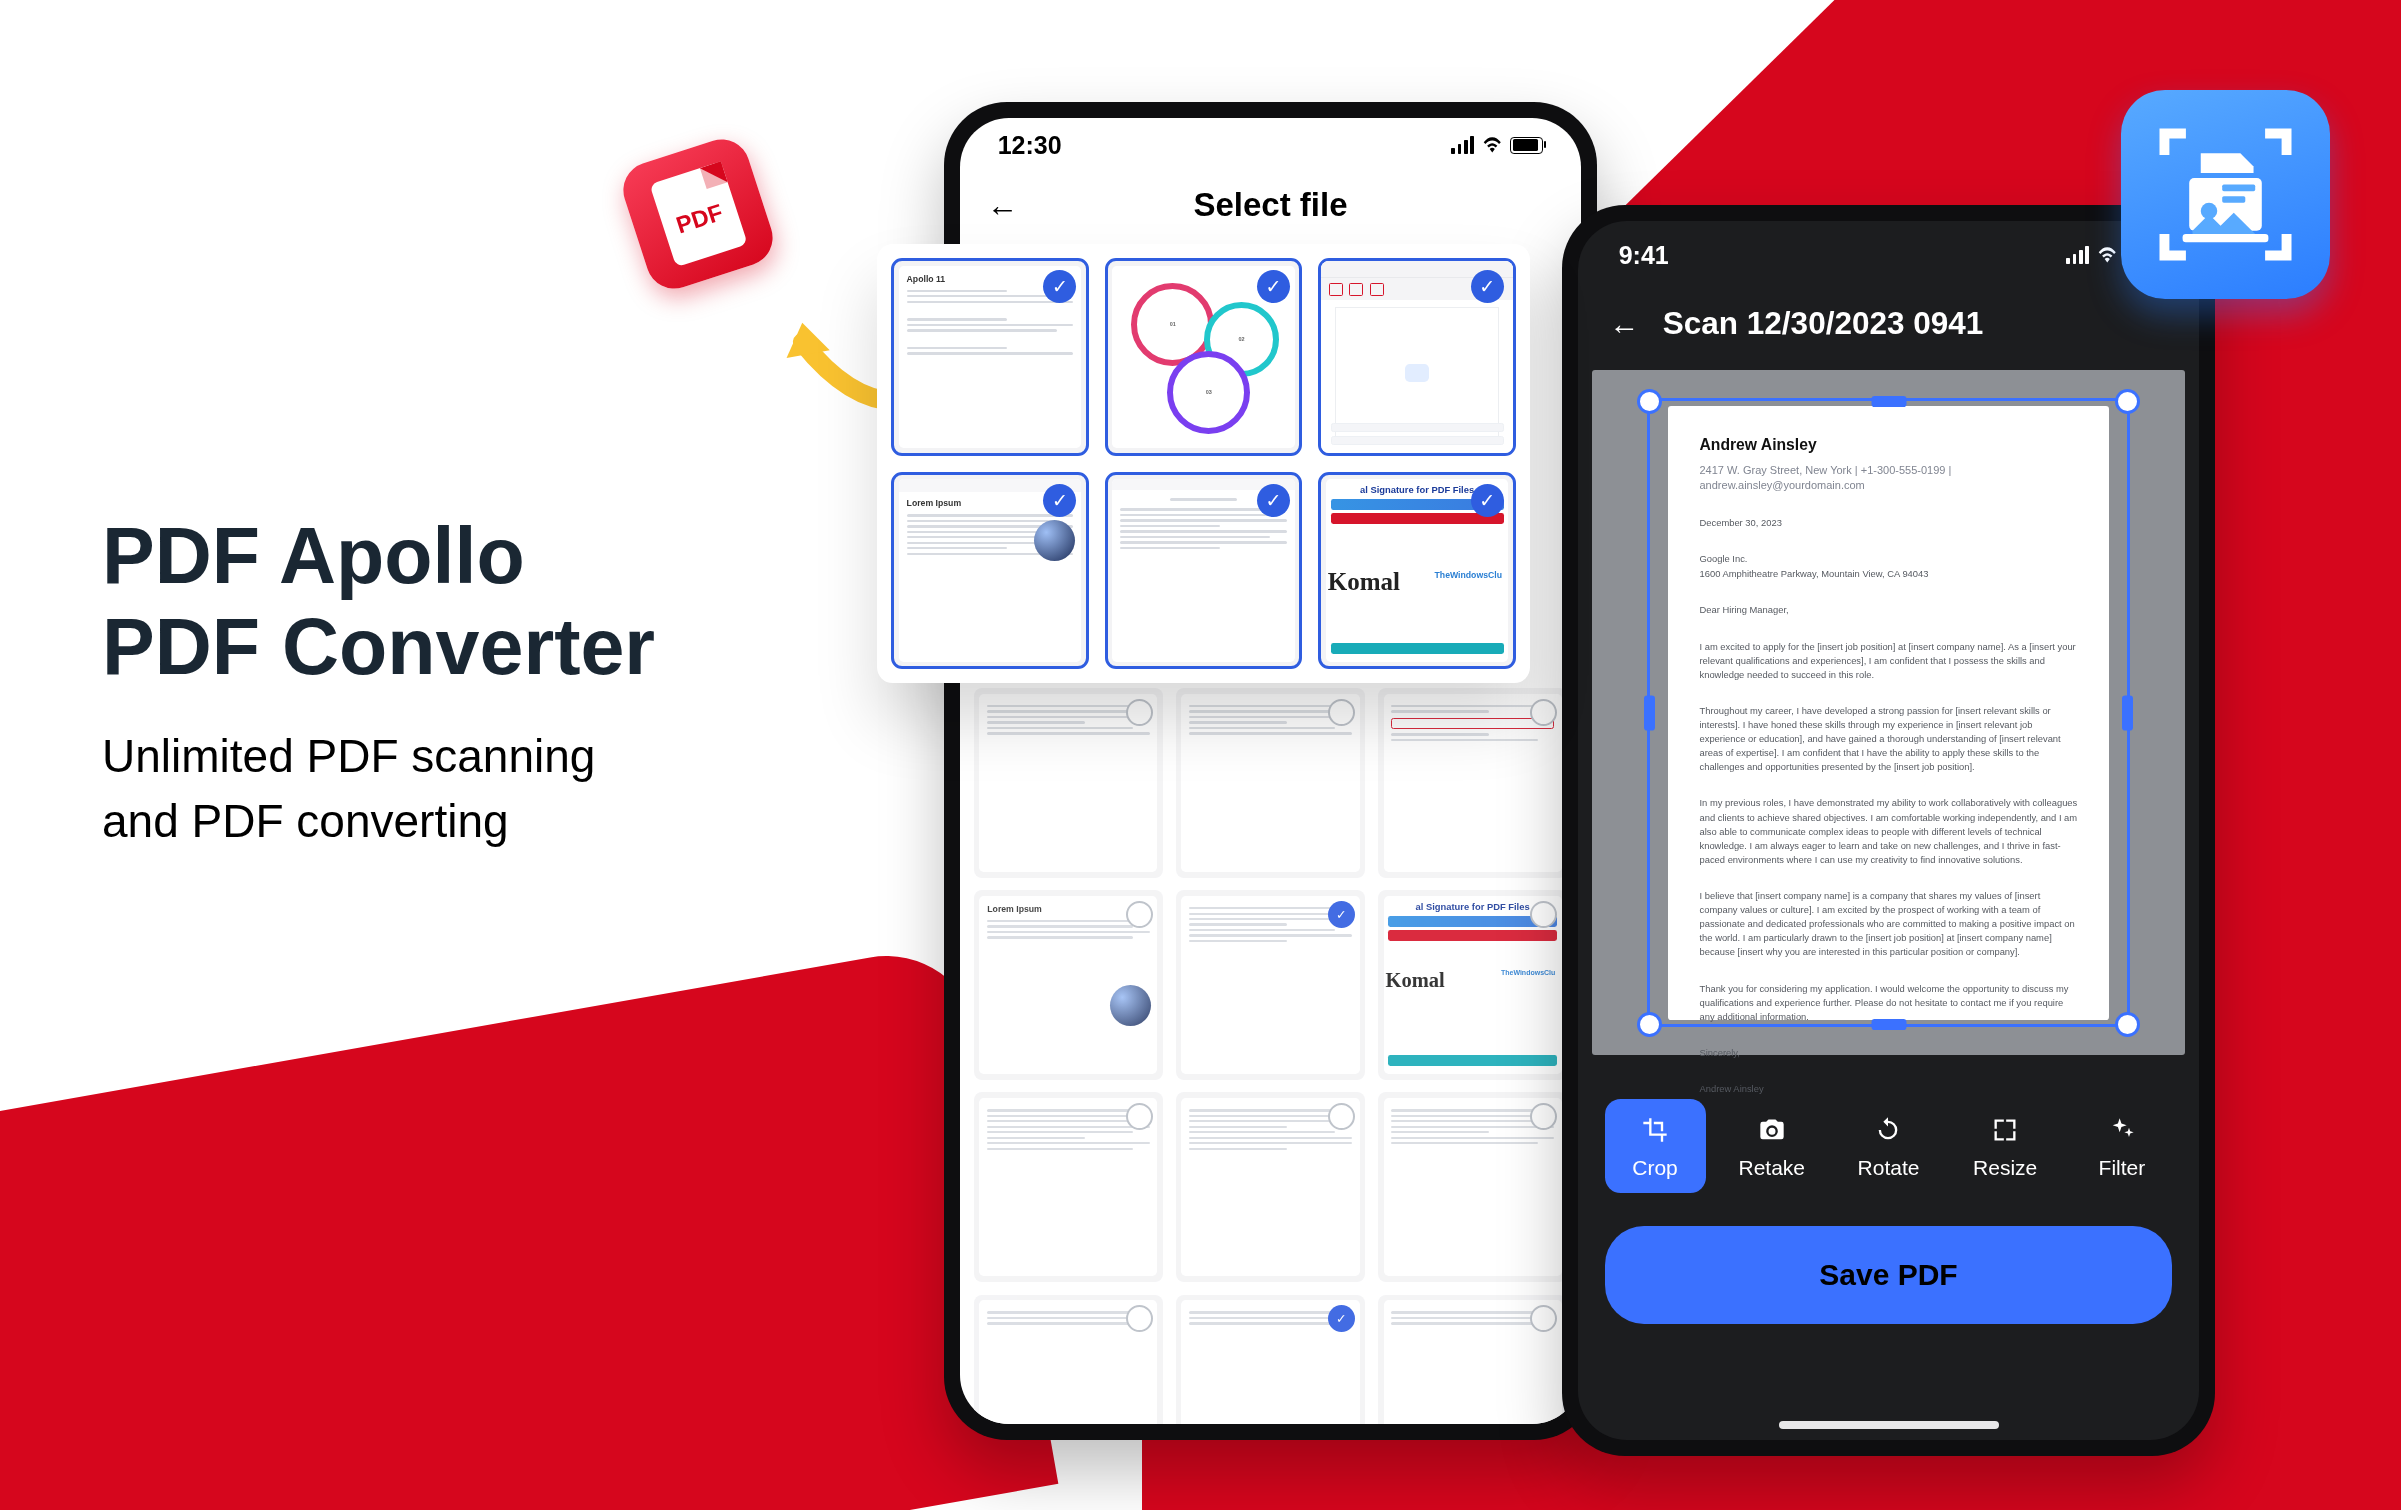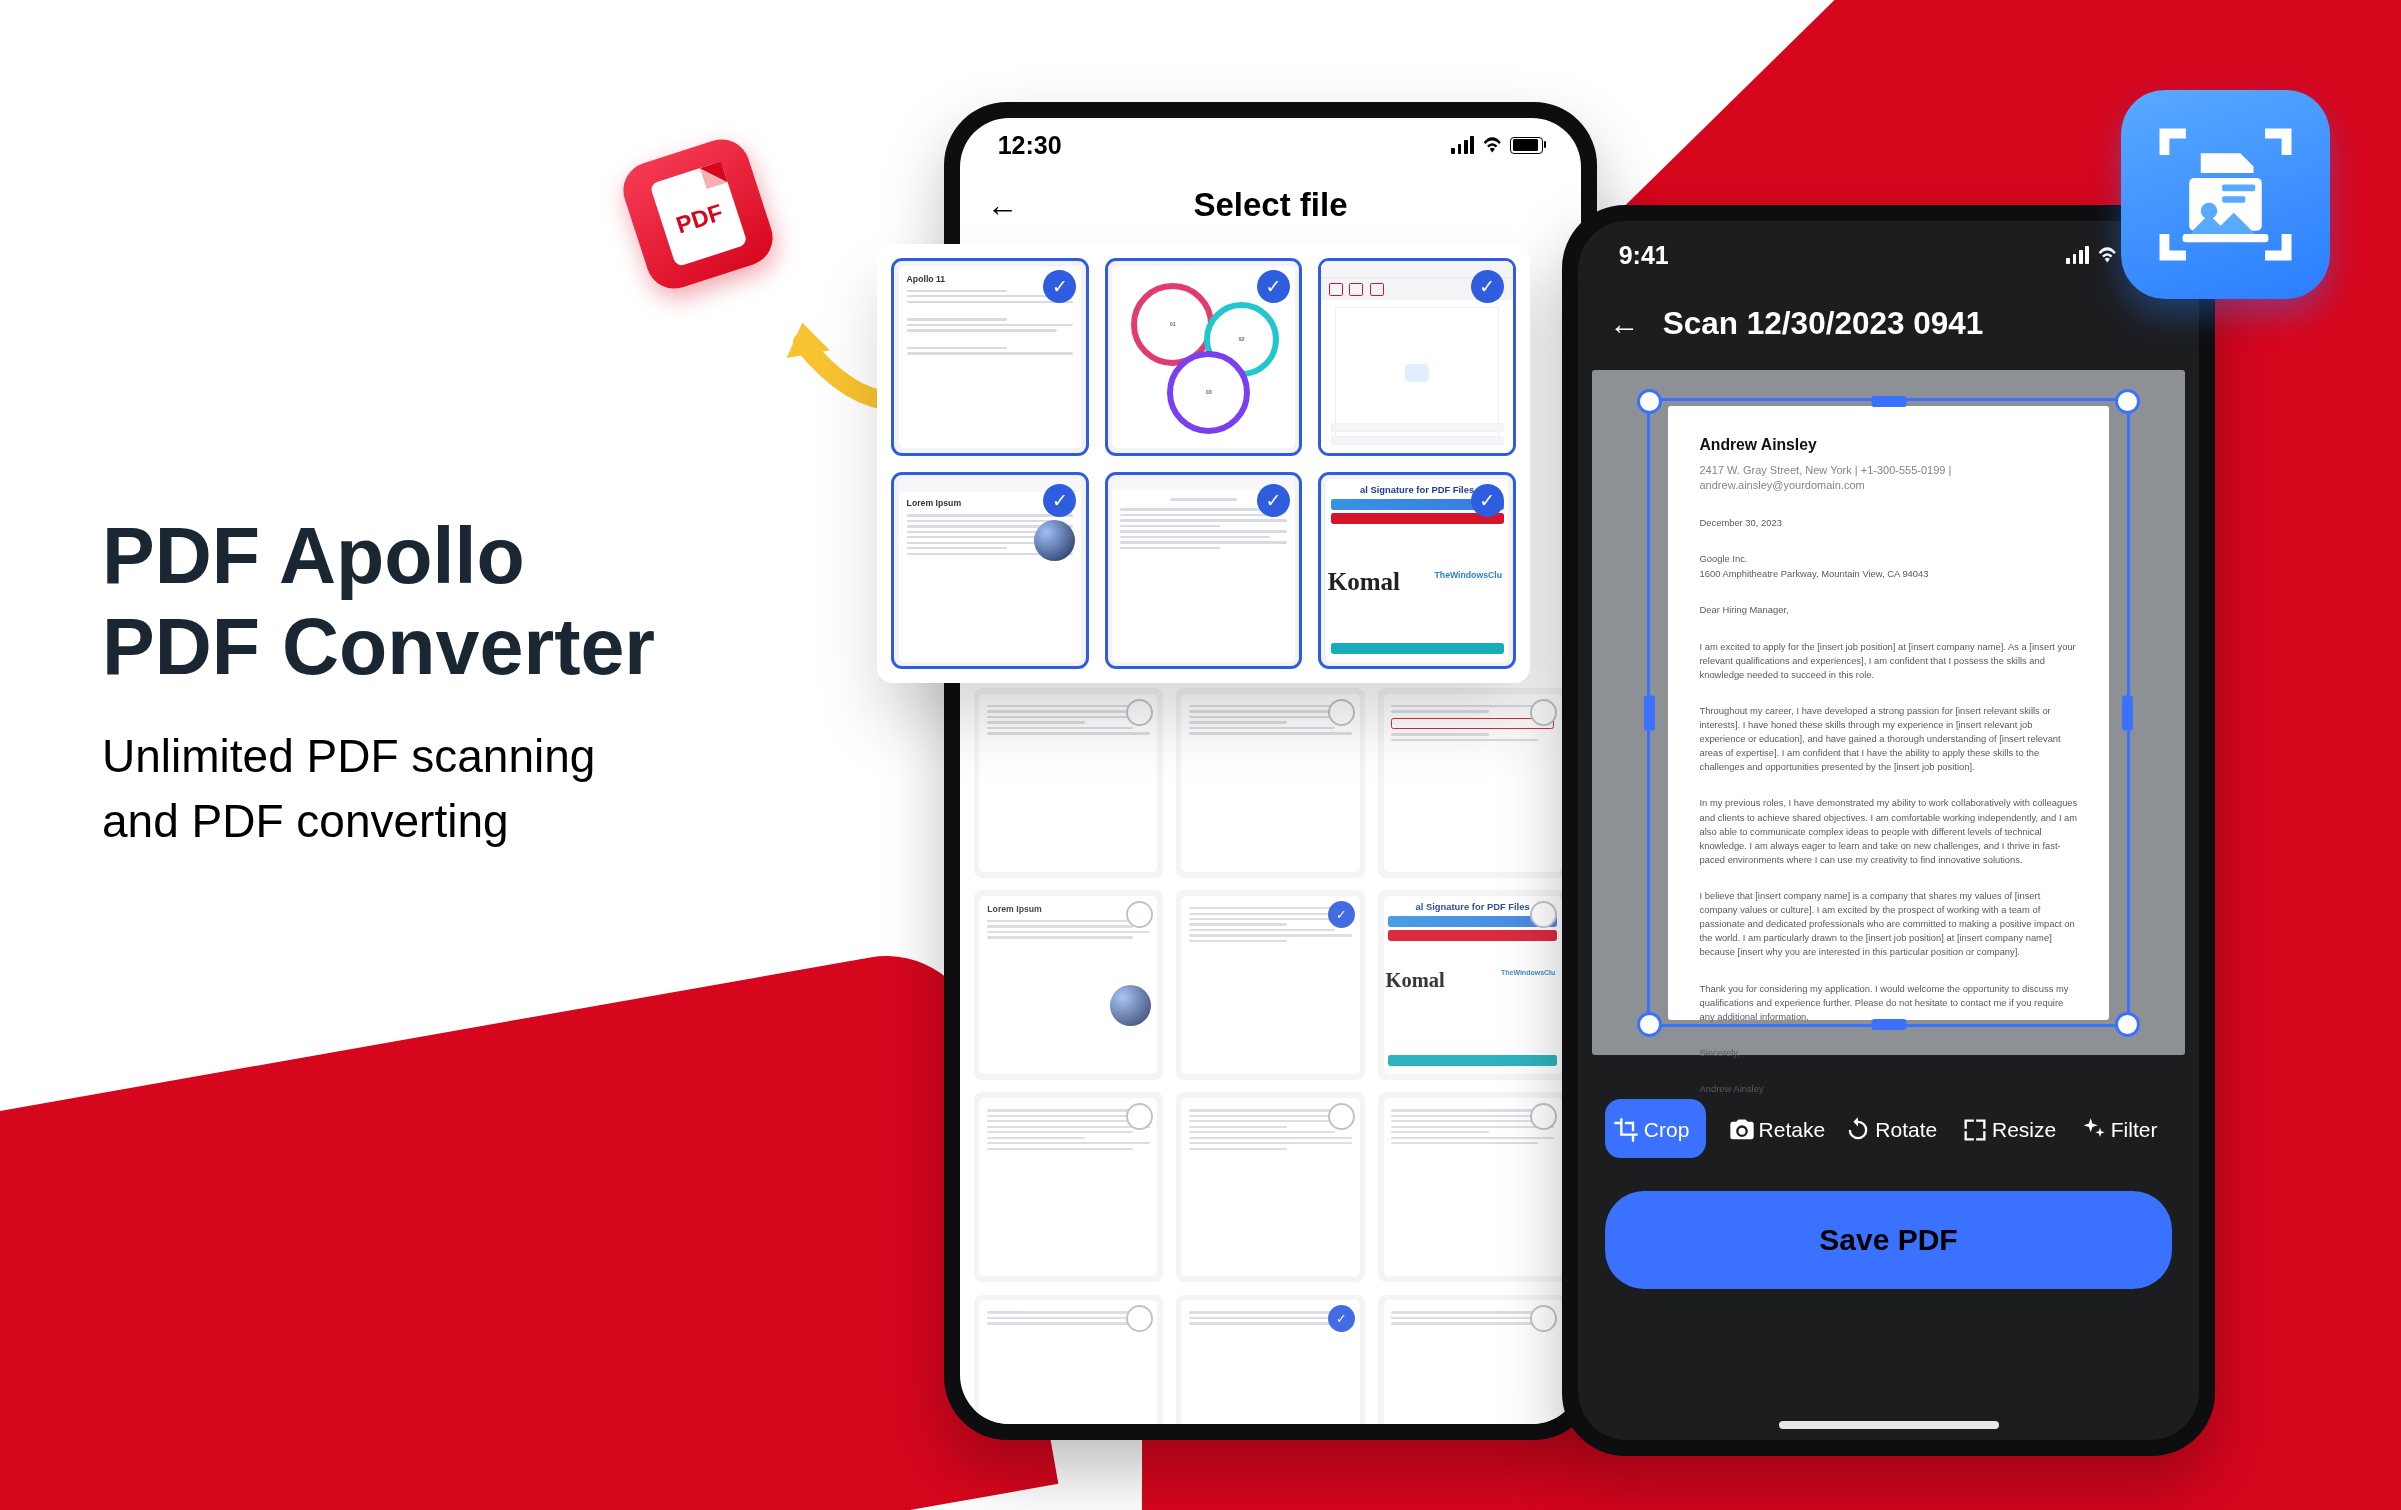--- a/index.html
+++ b/index.html
@@ -324,21 +324,21 @@
   .crop-edge.l{left:-5.5px;top:50%;height:35px;width:11px;transform:translateY(-50%)}
   .crop-edge.r{right:-5.5px;top:50%;height:35px;width:11px;transform:translateY(-50%)}
 
   .p2-tools {
     display:flex;
     justify-content:space-around;
     padding: 44px 19px 27px;
     color:#fff;
   }
   .tool {
-    display:flex;flex-direction:row;align-items:center;gap:3px;
+    display:flex;flex-direction:column;align-items:center;gap:11px;
     width: 101px;
     border-radius: 15.7px;
     padding: 15.7px 6.3px 12.6px;
   }
   .tool.active { background:#3b71ff; }
   .tool-icon { width:30px;height:30px;display:flex;align-items:center;justify-content:center; }
   .tool-label { font-size:21px;font-weight:500; }
 
   .save-btn {
     margin: 6.3px 27px 0;

